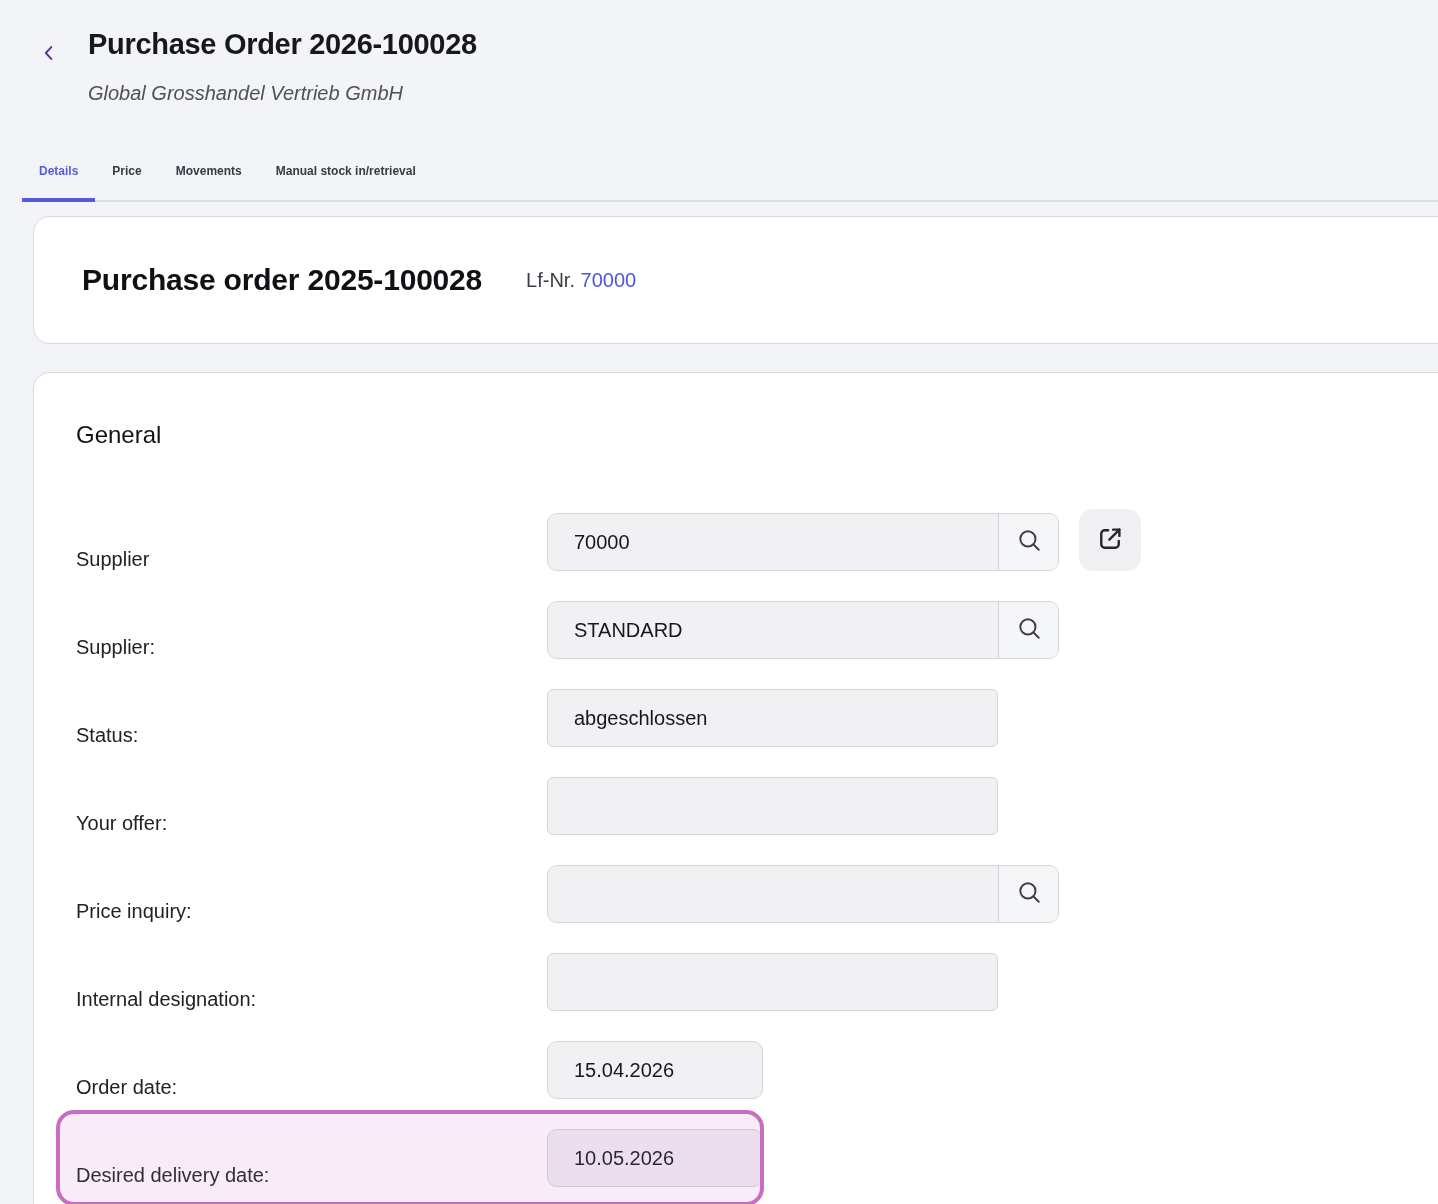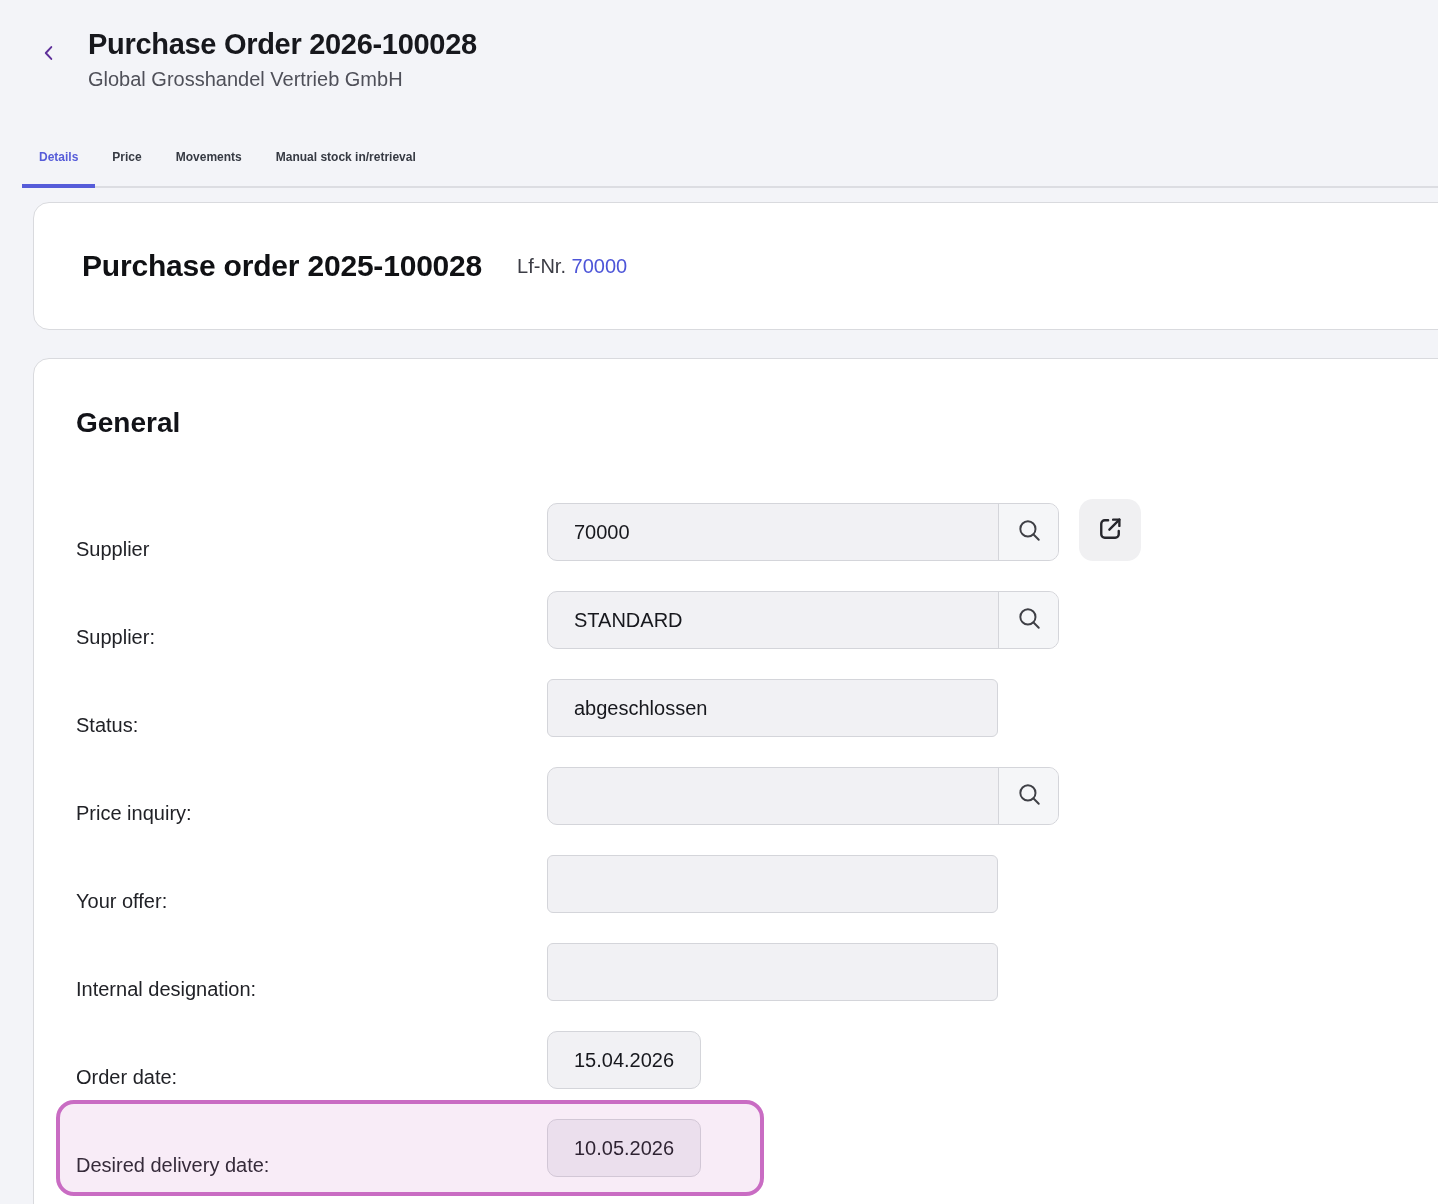--- a/index.html
+++ b/index.html
@@ -11,21 +11,21 @@
     color: #17181d;
   }
   
   .header { display: flex; align-items: flex-start; padding: 26px 4px 0 38px; }
   .back-btn {
     background: none; border: none; cursor: pointer;
     padding: 0; margin-top: 14px; line-height: 0;
   }
   .header-text { margin-left: 28px; }
   .page-title { font-size: 29px; font-weight: 700; letter-spacing: -0.3px; color: #17181d; line-height: 36px; }
-  .page-subtitle { font-size: 20px; color: #4f5059; line-height: 30px; margin-top: 2px; }
+  .page-subtitle { font-size: 20px; color: #4f5059; line-height: 30px; margin-top: 16px; font-style: italic; }
 
   
   .tabs {
     display: flex; align-items: stretch;
     margin: 41px 0 0 22px;
     border-bottom: 2px solid #dcdde2;
     height: 53px;
   }
   .tab {
     display: flex; align-items: center;
@@ -45,42 +45,42 @@
     margin-left: 33px;
     margin-right: -24px; 
   }
   .card-order {
     margin-top: 14px;
     height: 128px;
     display: flex; align-items: baseline;
     padding: 0 48px;
   }
   .order-title { font-size: 30px; font-weight: 700; letter-spacing: -0.2px; color: #101114; align-self: center; }
-  .lf-wrap { margin-left: 35px; font-size: 20px; color: #3c3d45; align-self: center; }
+  .lf-wrap { margin-left: 44px; font-size: 20px; color: #3c3d45; align-self: center; }
   .lf-link { color: #4d55d8; text-decoration: none; cursor: pointer; }
 
   .card-general { margin-top: 28px; padding: 48px 42px 60px 42px; min-height: 860px; }
-  .section-heading { font-size: 28px; font-weight: 700; color: #121318; }
+  .section-heading { font-size: 24px; font-weight: 400; color: #121318; }
 
   
   .form { margin-top: 60px; }
   .row { display: flex; align-items: flex-end; min-height: 58px; margin-bottom: 30px; position: relative; }
   .row-label { width: 471px; font-size: 20px; color: #212227; flex-shrink: 0; }
 
   .input-group {
     display: flex; align-items: stretch;
     height: 58px;
     border: 1px solid #d4d5da;
     border-radius: 10px;
     background: #f1f1f4;
     overflow: hidden;
   }
   .w-search { width: 512px; }   
   .w-plain  { width: 451px; border-radius: 6px; }
-  .w-date   { width: 154px; }
+  .w-date   { width: 216px; }
   .text-input {
     flex: 1; min-width: 0;
     border: none; background: transparent; outline: none;
     padding: 0 26px;
     font-size: 20px; color: #17181d;
     font-family: inherit;
   }
   .addon {
     width: 60px; flex-shrink: 0;
     border-left: 1px solid #d4d5da;
@@ -185,42 +185,42 @@
     </div>
 
     <div class="row">
       <div class="row-label">Status:</div>
       <div class="input-group w-plain">
         <input class="text-input" value="abgeschlossen" style="">
       </div>
     </div>
 
     <div class="row">
+      <div class="row-label">Your offer:</div>
+      <div class="input-group w-plain">
+        <input class="text-input" value="" style="">
+      </div>
+    </div>
+
+    <div class="row">
       <div class="row-label">Price inquiry:</div>
       <div class="input-group w-search">
         <input class="text-input" value="" style="">
         <div class="addon">
           <span>
             <svg width="26" height="26" viewBox="0 0 24 24" fill="none" stroke="#3f4046" stroke-width="1.8" stroke-linecap="round">
                 <circle cx="11" cy="11" r="7"></circle>
                 <line x1="16.2" y1="16.2" x2="21" y2="21"></line>
               </svg>
           </span>
         </div>
       </div>
     </div>
 
     <div class="row">
-      <div class="row-label">Your offer:</div>
-      <div class="input-group w-plain">
-        <input class="text-input" value="" style="">
-      </div>
-    </div>
-
-    <div class="row">
       <div class="row-label">Internal designation:</div>
       <div class="input-group w-plain">
         <input class="text-input" value="" style="">
       </div>
     </div>
 
     <div class="row">
       <div class="row-label">Order date:</div>
       <div class="input-group w-date">
         <input class="text-input" value="15.04.2026" style="">

